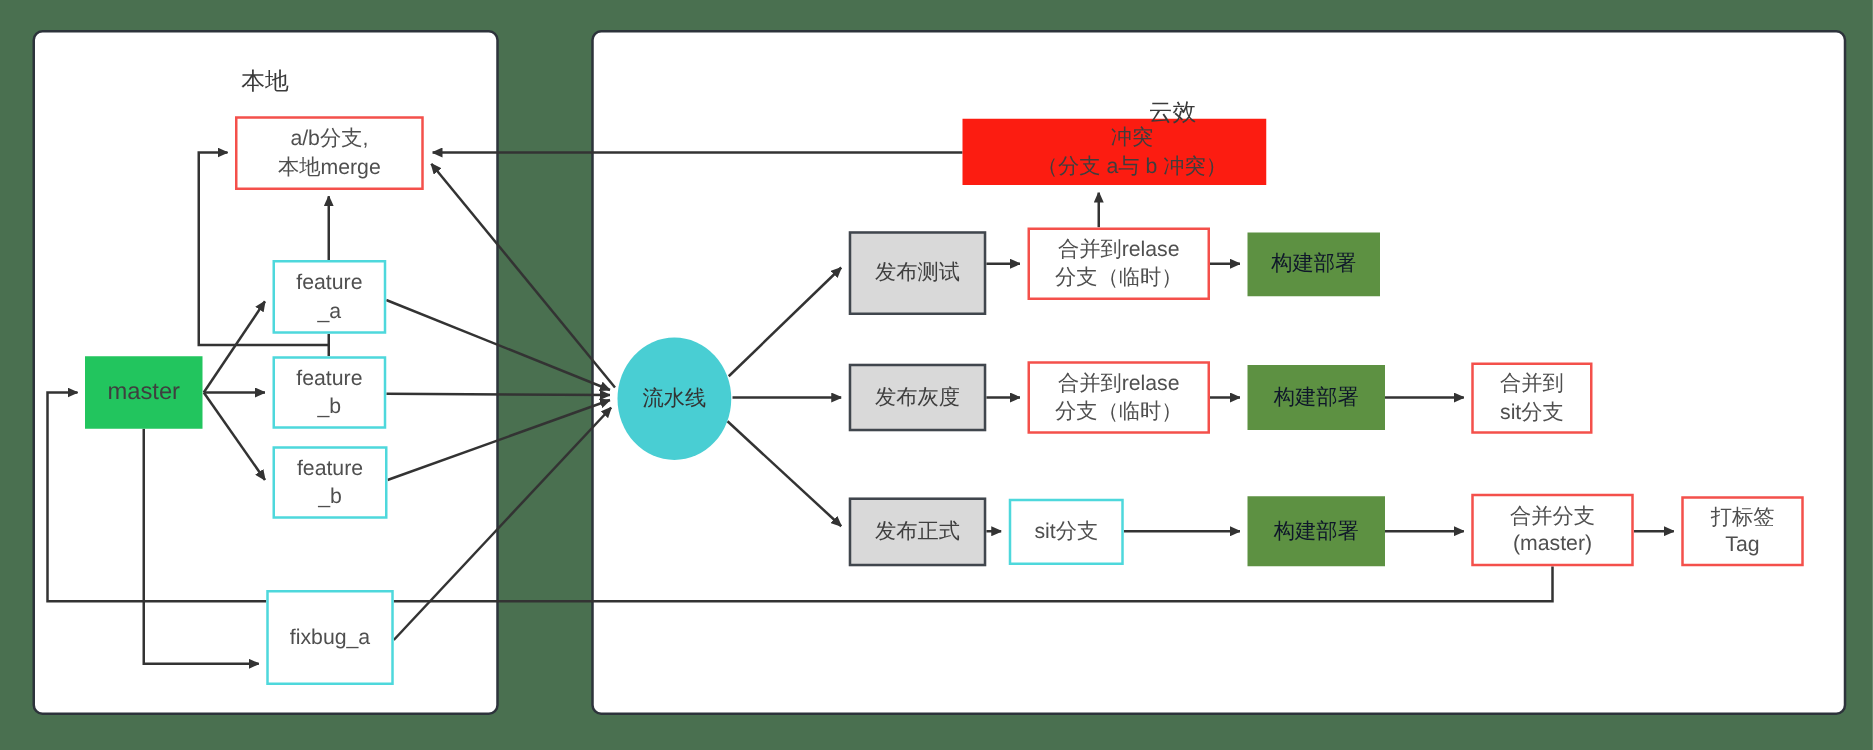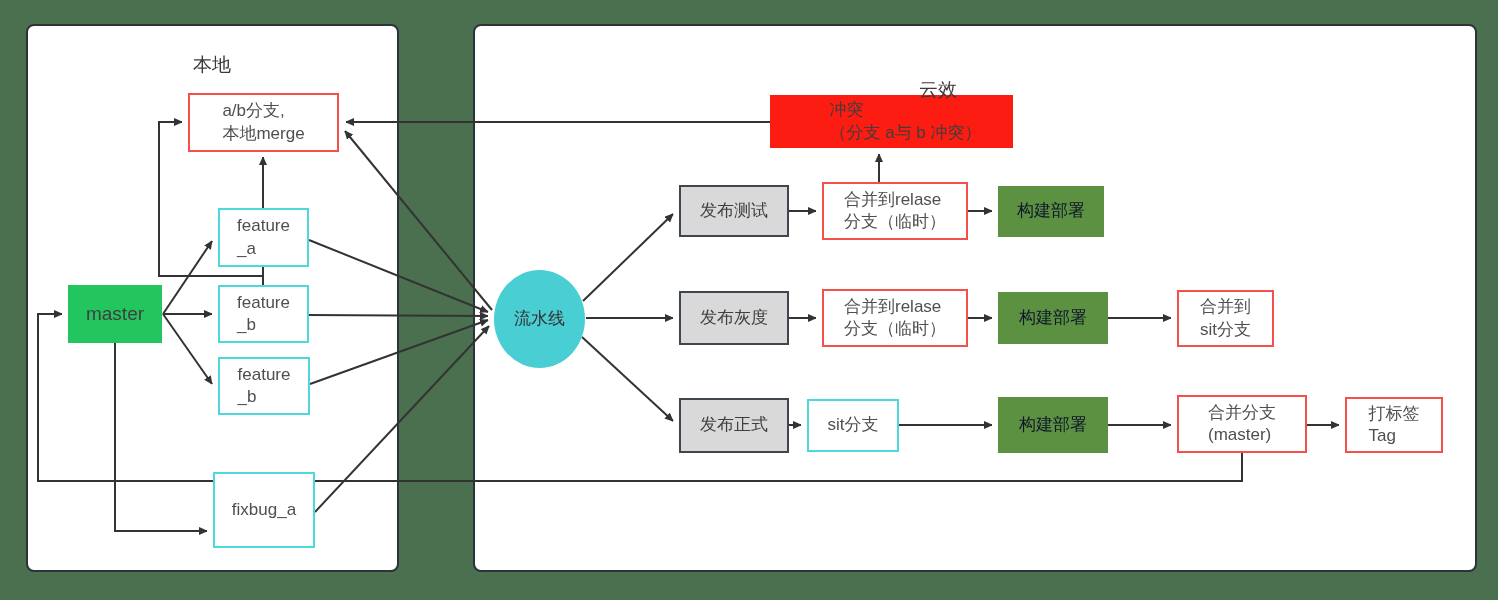--- a/index.html
+++ b/index.html
@@ -10,21 +10,21 @@
   .panel{
     position:absolute;background:#ffffff;border:2px solid #2d333b;border-radius:8px;
     box-sizing:border-box;
   }
   .panel-title{
     position:absolute;font-size:19px;color:#3a3a3a;text-align:center;z-index:4;
   }
   .wires{position:absolute;left:0;top:0;z-index:2;pointer-events:none;}
   .node{
     position:absolute;z-index:3;display:flex;align-items:center;justify-content:center;
-    text-align:left;box-sizing:border-box;background:#ffffff;color:#4f4f4f;
+    text-align:center;box-sizing:border-box;background:#ffffff;color:#4f4f4f;
     font-size:17px;line-height:1.3;white-space:pre-line;
   }
   .red-outline{border:2px solid #f4504b;}
   .cyan-outline{border:2px solid #4ed8dc;}
   .red-fill{background:#22c55e;color:#3f3f3f;font-size:19px;border:none;}
   .conflict-fill{background:#fc1c11;color:#3e3e3e;border:none;}
   .gray-fill{background:#d9d9d9;border:2px solid #40464d;color:#3f3f3f;}
   .green-fill{background:#5d9142;color:#0f172a;border:none;}
   .circle{background:#49ced3;border-radius:50%;color:#333333;border:none;}
 </style>
@@ -94,21 +94,21 @@
   <div class="node cyan-outline" style="left:218px;top:357px;width:92px;height:58px;">feature
 _b</div>
   <div class="node red-fill" style="left:68px;top:285px;width:94px;height:58px;">master</div>
   <div class="node cyan-outline" style="left:213px;top:472px;width:102px;height:76px;font-size:17px;">fixbug_a</div>
 
   <div class="node circle" style="left:494px;top:270px;width:91px;height:98px;">流水线</div>
 
   <div class="node conflict-fill" style="left:770px;top:95px;width:243px;height:53px;padding-left:28px;">冲突
 （分支 a与 b 冲突）</div>
 
-  <div class="node gray-fill" style="left:679px;top:185px;width:110px;height:52px;">发布测试</div>
+  <div class="node gray-fill" style="left:679px;top:185px;width:110px;height:67px;">发布测试</div>
   <div class="node red-outline" style="left:822px;top:182px;width:146px;height:58px;">合并到relase
 分支（临时）</div>
   <div class="node green-fill" style="left:998px;top:186px;width:106px;height:51px;">构建部署</div>
 
   <div class="node gray-fill" style="left:679px;top:291px;width:110px;height:54px;">发布灰度</div>
   <div class="node red-outline" style="left:822px;top:289px;width:146px;height:58px;">合并到relase
 分支（临时）</div>
   <div class="node green-fill" style="left:998px;top:292px;width:110px;height:52px;">构建部署</div>
   <div class="node red-outline" style="left:1177px;top:290px;width:97px;height:57px;">合并到
 sit分支</div>

